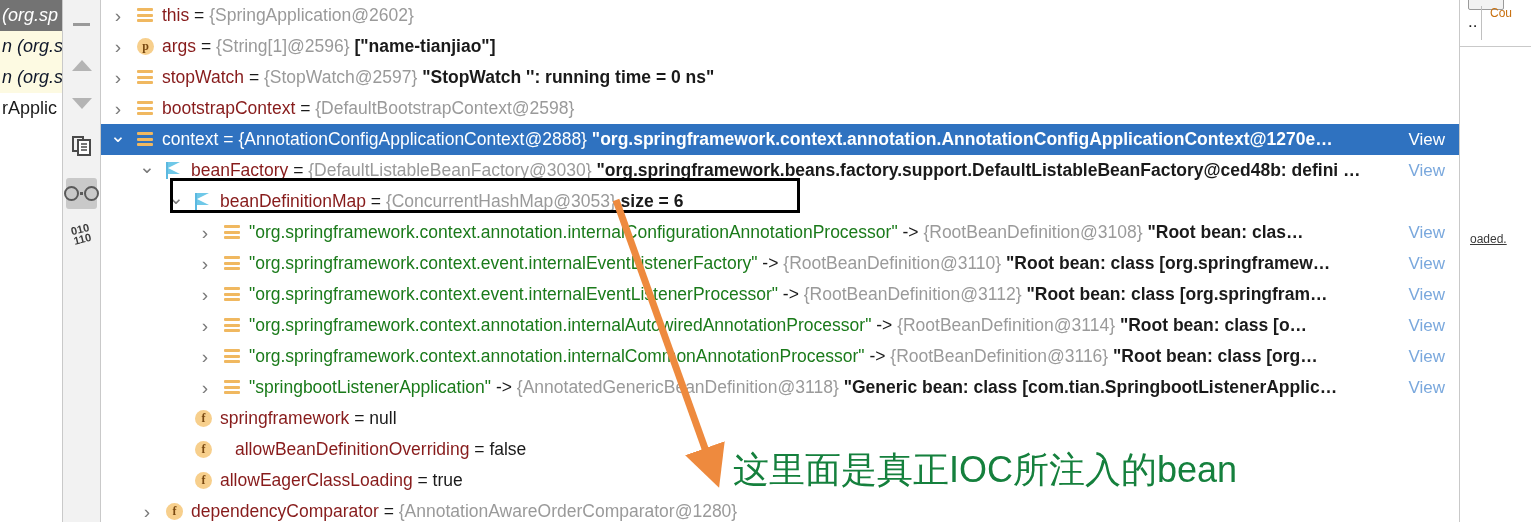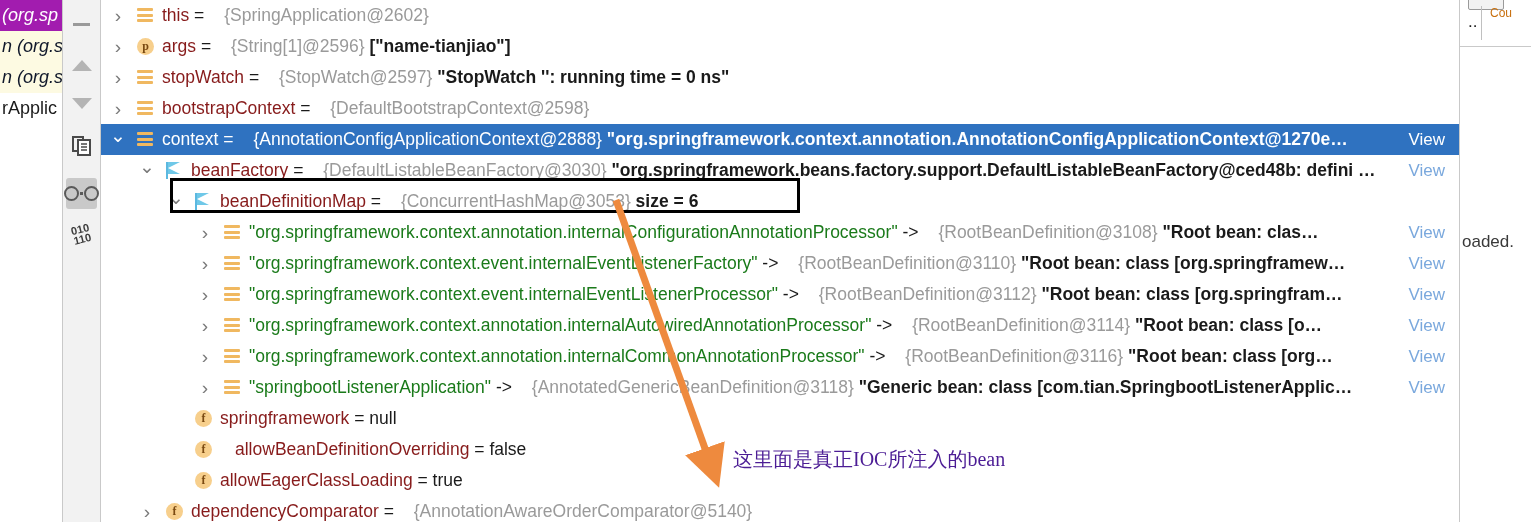--- a/index.html
+++ b/index.html
@@ -29,21 +29,21 @@
     height: 31px;
     line-height: 31px;
     font-size: 18px;
     font-style: italic;
     color: #0f172a;
     white-space: nowrap;
     padding-left: 2px;
     overflow: hidden;
   }
   .frame-row.sel {
-    background: #a21caf;
+    background: #737373;
     color: #ffffff;
   }
   .frame-row.tint {
     background: #fdfae2;
   }
   .frame-row.plain {
     background: #ffffff;
     font-style: normal;
     color: #1a1a1a;
     font-weight: normal;
@@ -207,21 +207,21 @@
     font-family: "Liberation Serif", serif;
   }
 
   .label {
     position: absolute;
     top: 0;
     white-space: nowrap;
   }
   .t-name { color: #871b1b; }
   .t-eq   { color: #1a1a1a; }
-  .t-type { color: #9a9a9a; margin-left: 15px; }
+  .t-type { color: #9a9a9a; }
   .t-val  { color: #1a1a1a; font-weight: bold; }
   .t-plain{ color: #1a1a1a; }
   .t-str  { color: #1a7a1a; }
 
   .view-link {
     position: absolute;
     right: 86px;
     top: 0;
     color: #7aa8dd;
     font-size: 17px;
@@ -241,24 +241,24 @@
   
   #annot-svg {
     position: absolute;
     left: 0; top: 0;
     width: 1531px; height: 522px;
     pointer-events: none;
   }
   #annot-text {
     position: absolute;
     left: 733px; top: 446px;
-    font-size: 20px;
-    color: #4c1d95;
+    font-size: 36px;
+    color: #15803d;
     white-space: nowrap;
-    font-family: Liberation Serif, serif;
+    font-family: Liberation Sans, sans-serif;
   }
 
   
   #right-overlay {
     position: absolute;
     right: 0; top: 0;
     width: 71px; height: 522px;
     background: #ffffff;
     border-left: 1px solid #c9c9c9;
     overflow: hidden;
@@ -292,24 +292,25 @@
   }
   #right-cou {
     position: absolute;
     left: 30px; top: 6px;
     font-size: 12px;
     color: #c8700f;
     white-space: nowrap;
   }
   #right-oaded {
     position: absolute;
-    left: 2px; top: 232px;
-    font-size: 17px;
+    left: 10px; top: 232px;
+    font-size: 12px;
     color: #3a3a3a;
     white-space: nowrap;
+    text-decoration: underline;
   }
   #right-scroll {
     position: absolute;
     left: -18px; top: 0;
     width: 18px; height: 100px;
     background: #e0e0e0;
     border: 1px solid #c9c9c9;
     box-sizing: border-box;
   }
 </style>
@@ -491,21 +492,21 @@
           <div class="ico-circ" style="left: 94px;">f</div>
           <div class="label" style="left: 134px;"><span class="t-name">allowBeanDefinitionOverriding</span><span class="t-eq"> = </span><span class="t-plain">false</span></div>
         </div>
         <div class="row">
           <div class="ico-circ" style="left: 94px;">f</div>
           <div class="label" style="left: 119px;"><span class="t-name">allowEagerClassLoading</span><span class="t-eq"> = </span><span class="t-plain">true</span></div>
         </div>
         <div class="row">
           <div class="arrow closed" style="left: 37px;"></div>
           <div class="ico-circ" style="left: 65px;">f</div>
-          <div class="label" style="left: 90px;"><span class="t-name">dependencyComparator</span><span class="t-eq"> = </span><span class="t-type">{AnnotationAwareOrderComparator@5140} </span></div>
+          <div class="label" style="left: 90px;"><span class="t-name">dependencyComparator</span><span class="t-eq"> = </span><span class="t-type">{AnnotationAwareOrderComparator@1280} </span></div>
         </div>
       </div>
     <div id="hl-box"></div>
   </div>
 
   <svg id="annot-svg">
     <defs>
       <marker id="arrowhead" markerWidth="6" markerHeight="6" refX="3" refY="3" orient="auto">
         <path d="M0,0 L6,3 L0,6 Z" fill="#ee8a3e"></path>
       </marker>

